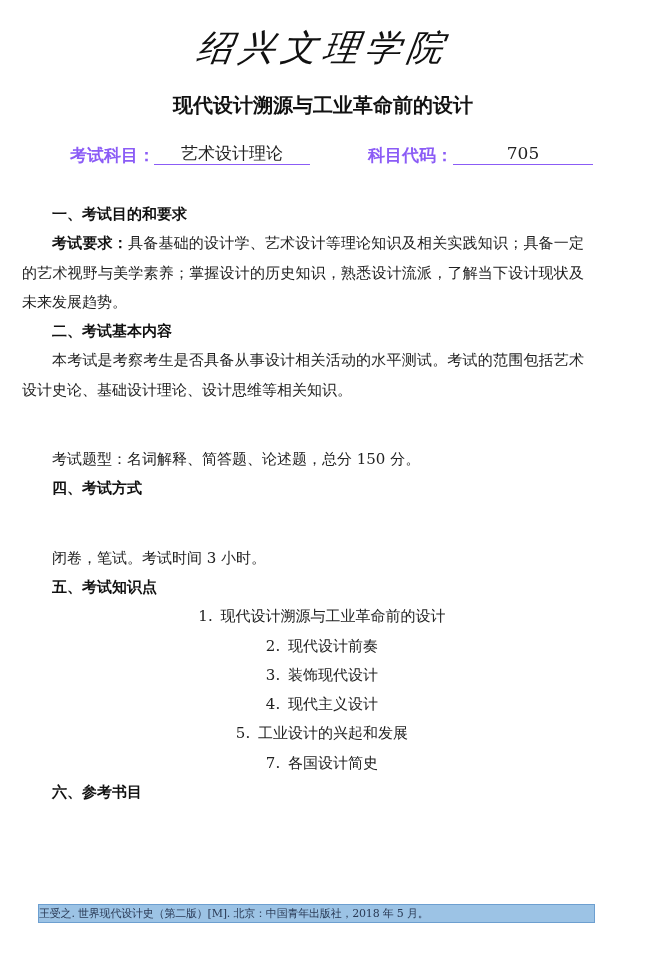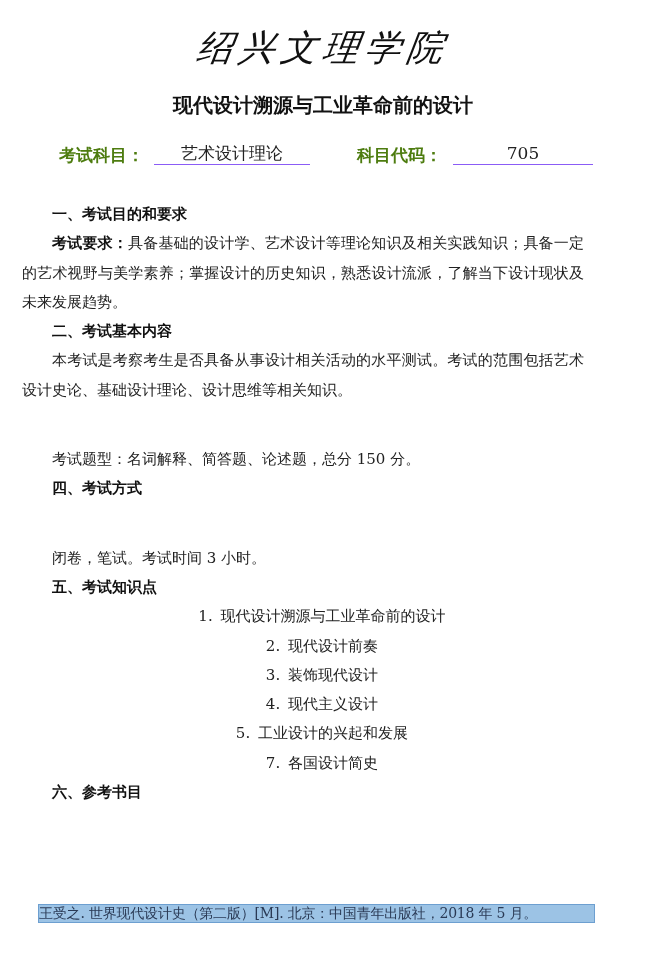--- a/index.html
+++ b/index.html
@@ -44,21 +44,22 @@
       top: 144px;
       left: 59px;
       width: 540px;
       height: 26px;
       font-family: "DejaVu Sans", sans-serif;
       font-size: 17px;
     }
     .subject-row .label {
       position: absolute;
       font-weight: bold;
-      color: #4d7c0f;
+      color: #8b5cf6;
+      margin-left: 11px;
     }
     .subject-row .field {
       position: absolute;
       border-bottom: 1px solid #8b5cf6;
       font-family: "DejaVu Serif", serif;
       font-weight: normal;
       text-align: center;
       color: #222;
       height: 22px;
       line-height: 22px;
@@ -107,21 +108,21 @@
     }
     .ref {
       position: absolute;
       left: 38px;
       top: 904px;
       width: 555px;
       height: 17px;
       line-height: 17px;
       background: #9cc3e5;
       border: 1px solid #6d9fd0;
-      font-size: 14px;
+      font-size: 11px;
       color: #2a3a55;
       white-space: nowrap;
       overflow: hidden;
       letter-spacing: -0.2px;
     }
   </style>
 </head>
 <body>
 
 <div class="logo">绍兴文理学院</div>

